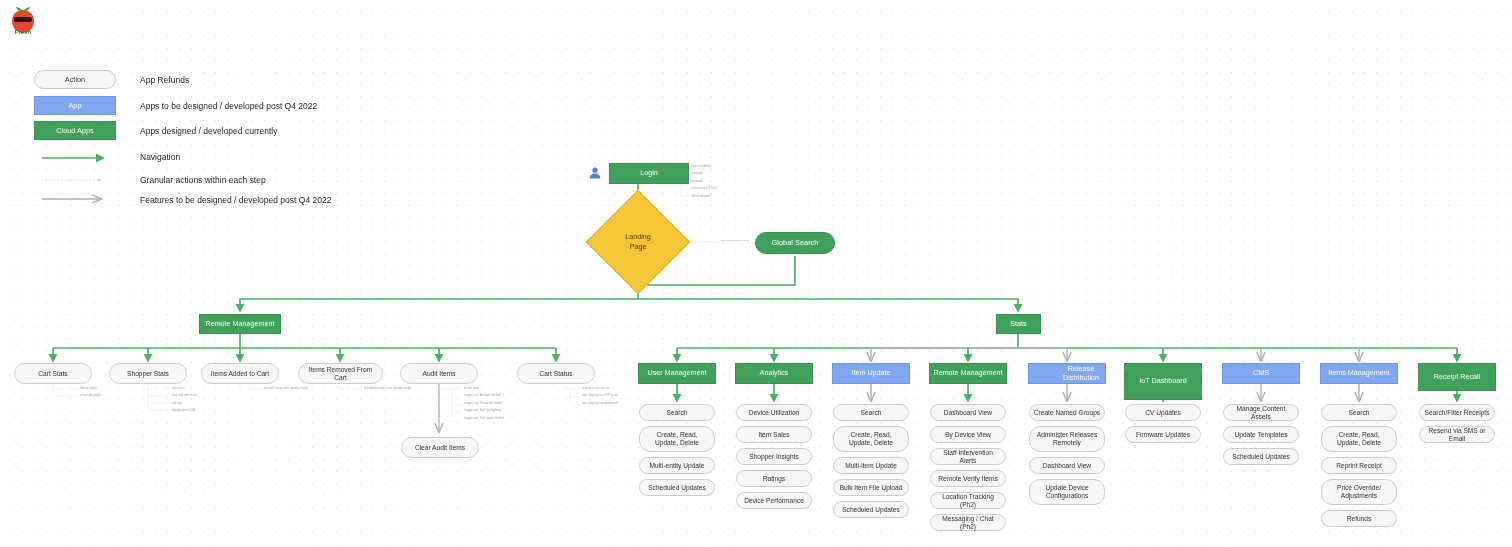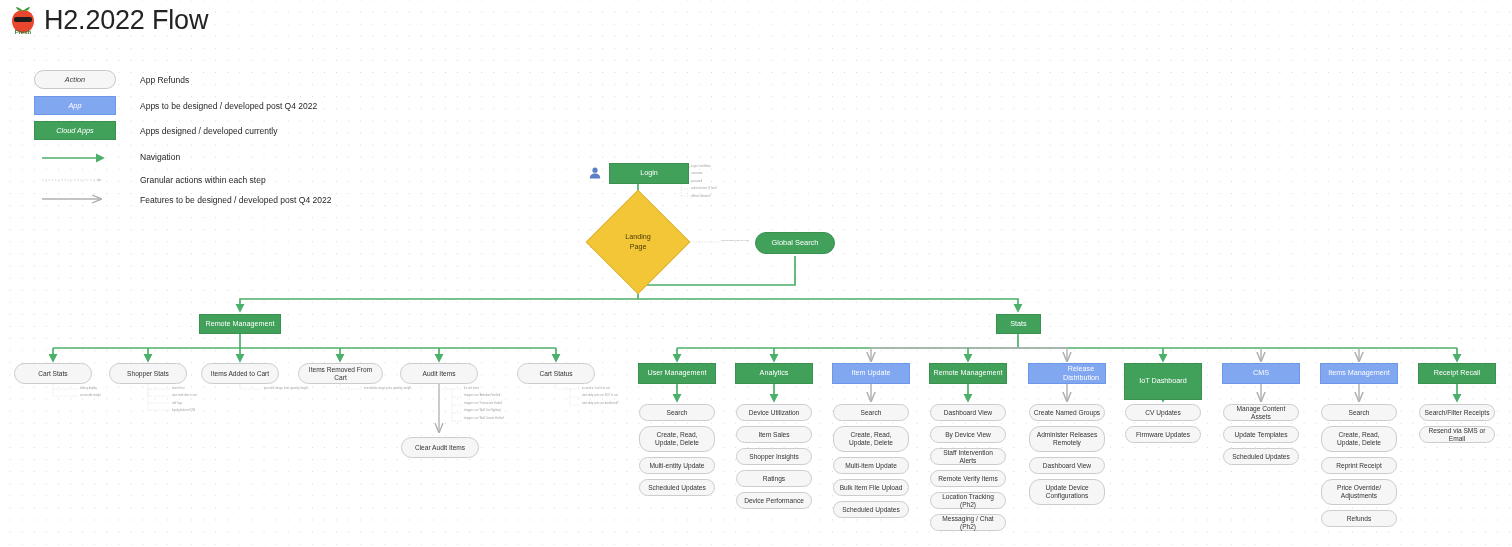--- a/index.html
+++ b/index.html
@@ -20,21 +20,21 @@
   #edges { position: absolute; left:0; top:0; width:1512px; height:547px; pointer-events:none; }
 
   
   #header { position: absolute; left: 8px; top: 4px; display: flex; align-items: center; gap: 6px; }
   #logo { width: 30px; height: 32px; position: relative; }
   #title { font-size: 27px; color: #232323; font-weight: 400; letter-spacing: -0.2px; white-space: nowrap; }
 
   
   .lg-box { position: absolute; height: 19px; width: 82px; left: 34px;
             display: flex; align-items: center; justify-content: center;
-            font-size: 7.3px; font-style: italic; }
+            font-size: 7.3px; }
   .lg-action { border: 1px solid #c8c8c8; border-radius: 10px; background: #f6f6f6; color: #3b3b3b; }
   .lg-app { background: #81a7f0; color: #ffffff; border: 1px solid #6d97e8; }
   .lg-cloud { background: #41a05a; color: #ffffff; border: 1px solid #3a9150; }
   .lg-text { position: absolute; left: 140px; font-size: 8.5px; color: #262626; white-space: nowrap; }
 
   
   .node { position: absolute; display: flex; align-items: center; justify-content: center;
           text-align: center; line-height: 1.15; }
   .n-green { background: #41a05a; color: #fff; border: 1px solid #3a9150; font-size: 7.2px; }
   .n-blue  { background: #81a7f0; color: #fff; border: 1px solid #6d97e8; font-size: 7.2px; }
@@ -150,21 +150,20 @@
   <div id="header">
     <div id="logo">
       <svg width="30" height="32" viewBox="0 0 30 32">
         <path d="M15 6 C8 6 4 11 4 17 C4 24 9 29 15 29 C21 29 26 24 26 17 C26 11 22 6 15 6 Z" fill="#e8462f"></path>
         <path d="M15 7 C12 4 10 3 8 3 C9 6 11 7 13 7 Z" fill="#4a9d3f"></path>
         <path d="M15 7 C18 4 20 3 22 3 C21 6 19 7 17 7 Z" fill="#4a9d3f"></path>
         <rect x="6" y="13" width="18" height="5" rx="2" fill="#1c1c1c"></rect>
         <text x="15" y="30" font-size="6" font-weight="bold" fill="#2f7d2f" text-anchor="middle" font-family="Liberation Sans, sans-serif">Fresh</text>
       </svg>
     </div>
-    <div id="title">H2.2022 Flow</div>
   </div>
 
   <div class="lg-box lg-action" style="top:70px">
     <span>Action</span>
   </div>
   <div class="lg-text" style="top:75px">App Refunds</div>
 
   <div class="lg-box lg-app" style="top:96px">
     <span>App</span>
   </div>
@@ -395,21 +394,21 @@
       </div>
       <div class="node n-action" style="left: 1321px; top: 457px; width: 76px; height: 17px;">
         <span>Reprint Receipt</span>
       </div>
       <div class="node n-action" style="left: 1321px; top: 479px; width: 76px; height: 26px;">
         <span>Price Override/<br>Adjustments</span>
       </div>
       <div class="node n-action" style="left: 1321px; top: 510px; width: 76px; height: 17px;">
         <span>Refunds</span>
       </div>
-      <div class="node n-green" style="left: 1418px; top: 363px; width: 78px; height: 21px;">
+      <div class="node n-green" style="left: 1418px; top: 363px; width: 78px; height: 28px;">
         <span>Receipt Recall</span>
       </div>
       <div class="node n-action" style="left: 1419px; top: 404px; width: 76px; height: 17px;">
         <span>Search/Filter Receipts</span>
       </div>
       <div class="node n-action" style="left: 1419px; top: 426px; width: 76px; height: 17px;">
         <span>Resend via SMS or Email</span>
       </div>
     </div>
 

